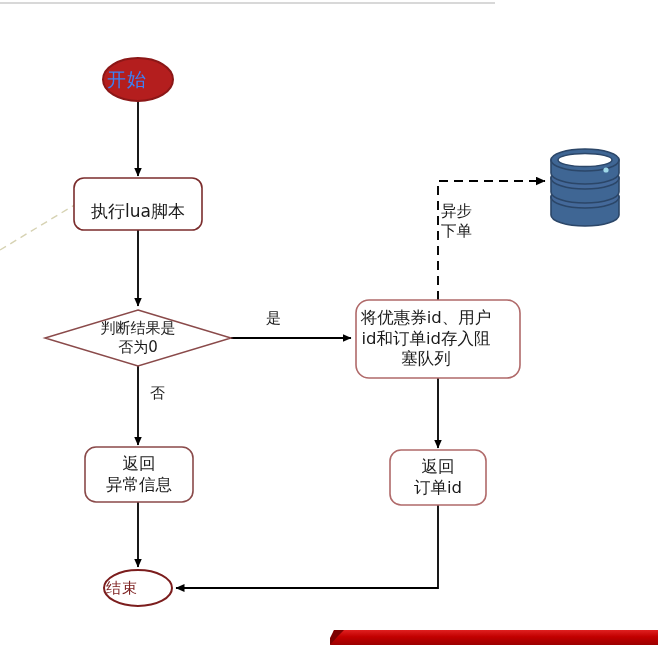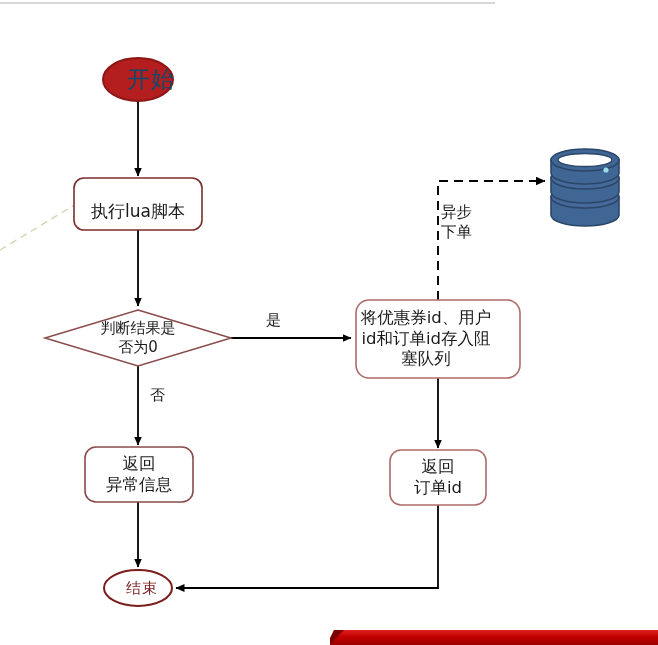--- a/index.html
+++ b/index.html
@@ -24,30 +24,30 @@
     position: absolute;
     text-align: center;
     color: #1a1a1a;
     font-family: "DejaVu Sans", "Liberation Sans", sans-serif;
     white-space: pre-line;
     pointer-events: none;
     line-height: 1.25;
   }
   
   #start-node {
-    left: 116px; top: 58px;
+    left: 92px; top: 58px;
     width: 70px; height: 43px;
     display: flex; align-items: center; justify-content: center;
-    color: #0c4a6e;
-    font-size: 23px;
+    color: #3b82f6;
+    font-size: 19px;
     letter-spacing: 1px;
   }
   
   #end-node {
-    left: 108px; top: 570px;
+    left: 88px; top: 570px;
     width: 68px; height: 36px;
     display: flex; align-items: center; justify-content: center;
     color: #7b1d1d;
     font-size: 15px;
     letter-spacing: 1px;
   }
   #lua-node {
     left: 74px; top: 178px;
     width: 128px; height: 67px;
     display: flex; align-items: center; justify-content: center;
@@ -74,21 +74,21 @@
   }
   #orderid-node {
     left: 390px; top: 450px;
     width: 96px; height: 55px;
     display: flex; align-items: center; justify-content: center;
     font-size: 16.5px;
   }
   .edge-label {
     position: absolute;
     color: #1a1a1a;
-    font-family: Liberation Sans, sans-serif;
+    font-family: Liberation Mono, monospace;
     font-size: 15px;
     white-space: pre-line;
     line-height: 1.3;
     pointer-events: none;
   }
   #label-yes { left: 266px; top: 310px; }
   #label-no  { left: 150px; top: 385px; }
   #label-async { left: 441px; top: 202px; font-size: 15.5px; }
   #bottom-banner-text {
     position: absolute;

